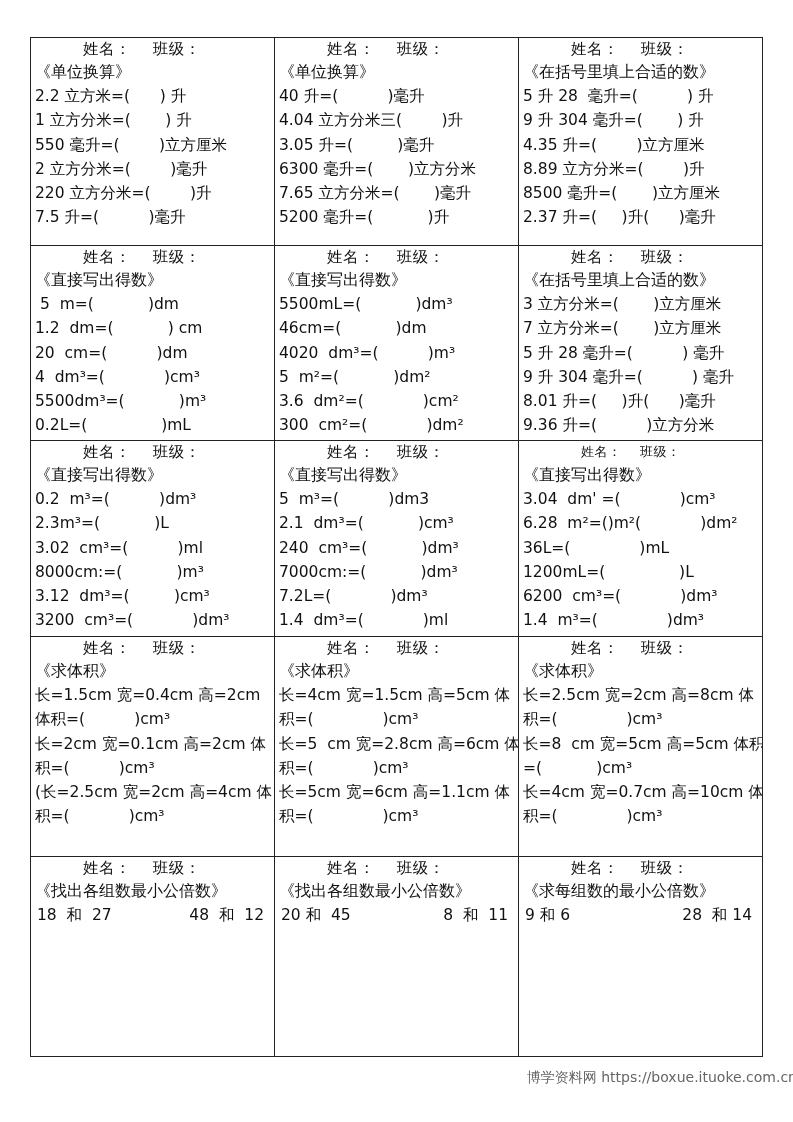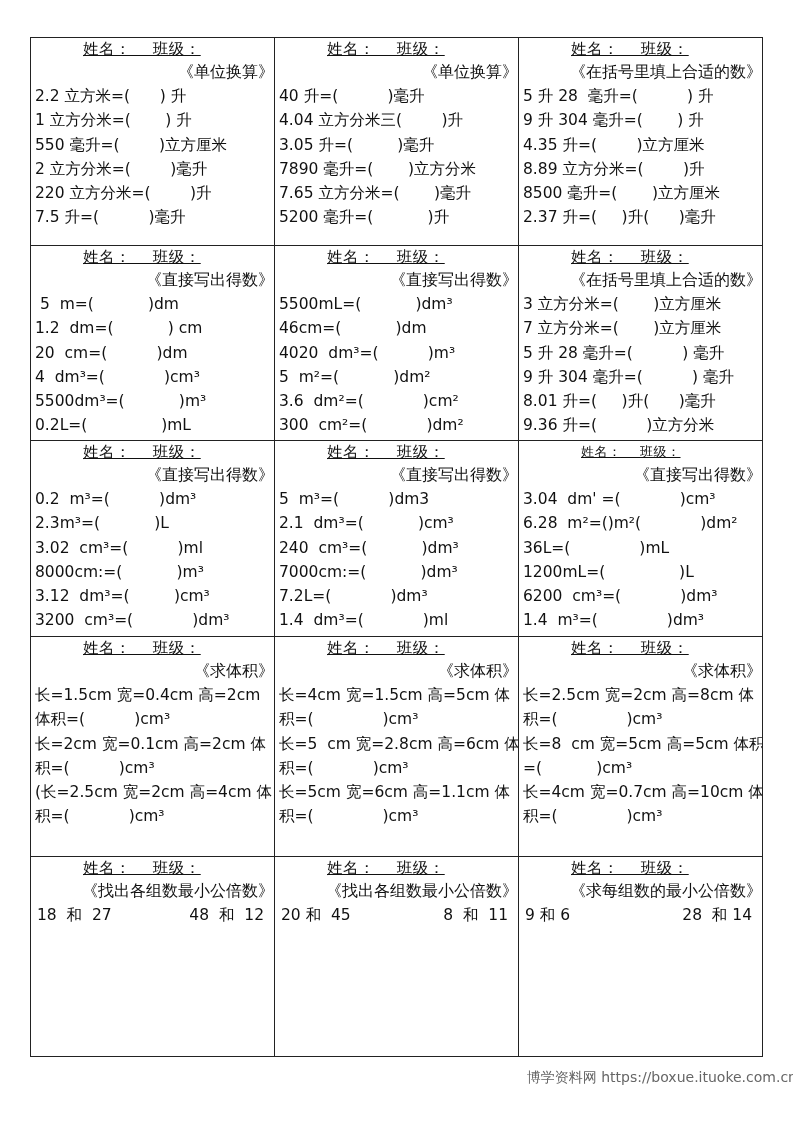--- a/index.html
+++ b/index.html
@@ -5,23 +5,23 @@
   html, body { margin: 0; padding: 0; background: #ffffff; }
   body { width: 793px; height: 1122px; position: relative; overflow: hidden;
          font-family: "DejaVu Sans", "Liberation Sans", sans-serif; color: #111; }
   .sheet { position: absolute; left: 30px; top: 37px; width: 732px; height: 1019px;
            border-collapse: collapse; table-layout: fixed; }
   .sheet td { border: 1px solid #222; vertical-align: top; padding: 0 0 0 4px;
               box-sizing: border-box; overflow: hidden; }
   .c1 { width: 244px; } .c2 { width: 244px; } .c3 { width: 244px; }
   .r1 { height: 208px; } .r2 { height: 195px; } .r3 { height: 196px; }
   .r4 { height: 220px; } .r5 { height: 200px; }
-  .hdr { font-size: 15.5px; line-height: 22px; padding-left: 48px; letter-spacing: 0.5px; white-space: pre; text-decoration: underline; }
+  .hdr { font-size: 15.5px; line-height: 22px; padding-left: 48px; letter-spacing: 0.5px; white-space: pre; }
   .hdr.small { font-size: 13px; padding-left: 58px; }
-  .title { font-size: 16px; line-height: 24px; white-space: nowrap; text-align: right; }
+  .title { font-size: 16px; line-height: 24px; white-space: nowrap; }
   .line { font-size: 15.5px; line-height: 24.3px; white-space: pre; }
   .vol .line { line-height: 24.3px; }
   .pair { display: flex; justify-content: space-between; font-size: 15.5px; line-height: 24px;
           padding-right: 10px; padding-left: 2px; white-space: pre; gap: 39px; }
   .footer { position: absolute; top: 1069px; left: 4px; width: 793px; text-align: right;
             font-size: 14px; color: #666; }
 </style>
 </head>
 <body>
 
@@ -37,21 +37,21 @@
       <div class="line">2 立方分米=(        )毫升</div>
       <div class="line">220 立方分米=(        )升</div>
       <div class="line">7.5 升=(          )毫升</div>
     </td>
     <td class="c2">
       <div class="hdr">姓名：    班级：</div>
       <div class="title">《单位换算》</div>
       <div class="line">40 升=(          )毫升</div>
       <div class="line">4.04 立方分米三(        )升</div>
       <div class="line">3.05 升=(         )毫升</div>
-      <div class="line">7890 毫升=(       )立方分米</div>
+      <div class="line">6300 毫升=(       )立方分米</div>
       <div class="line">7.65 立方分米=(       )毫升</div>
       <div class="line">5200 毫升=(           )升</div>
     </td>
     <td class="c3">
       <div class="hdr">姓名：    班级：</div>
       <div class="title">《在括号里填上合适的数》</div>
       <div class="line">5 升 28  毫升=(          ) 升</div>
       <div class="line">9 升 304 毫升=(       ) 升</div>
       <div class="line">4.35 升=(        )立方厘米</div>
       <div class="line">8.89 立方分米=(        )升</div>

